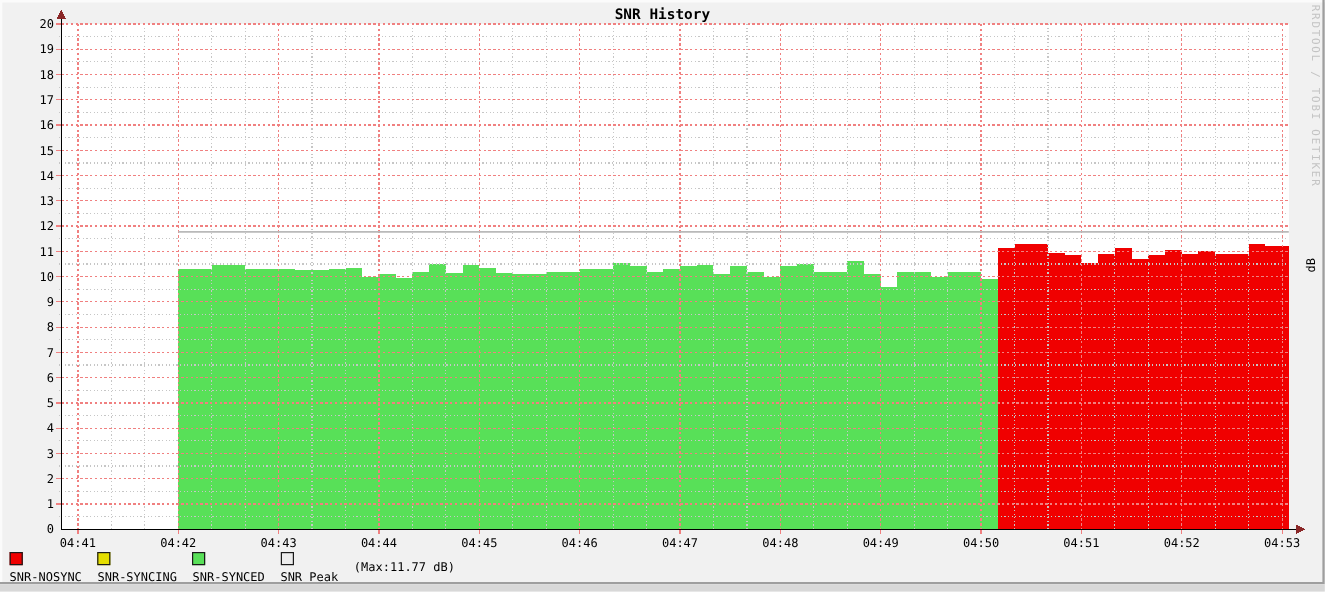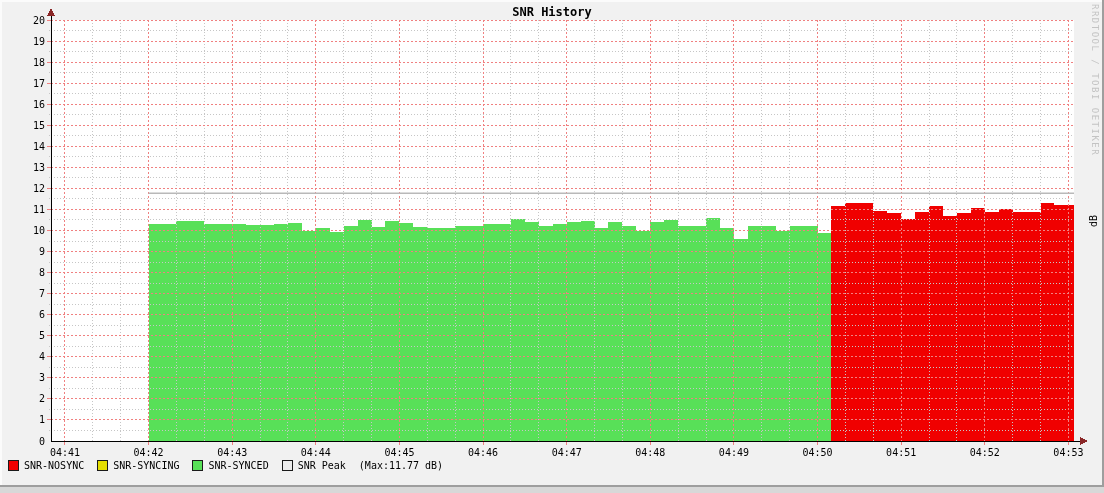--- a/index.html
+++ b/index.html
@@ -25,21 +25,21 @@
   .y-unit-label{
     position:absolute;top:215px;right:5px;
     writing-mode:vertical-rl;transform:rotate(180deg);
     font-size:10px;color:#000;
   }
   .legend{
     position:absolute;left:8px;top:460px;
     display:flex;align-items:center;gap:13px;
     font-size:10px;color:#000;white-space:pre;
   }
-  .legend-item{display:flex;align-items:flex-start;gap:5px;}
+  .legend-item{display:flex;align-items:flex-start;gap:5px;flex-direction:column;}
   .legend-swatch{
     width:9px;height:9px;border:1px solid #1a1a1a;display:inline-block;
   }
   .footer{
     position:absolute;top:475px;left:0;width:1104px;
     text-align:center;font-size:10px;color:#a2a2a2;white-space:pre;
   }
 </style>
 </head>
 <body>

